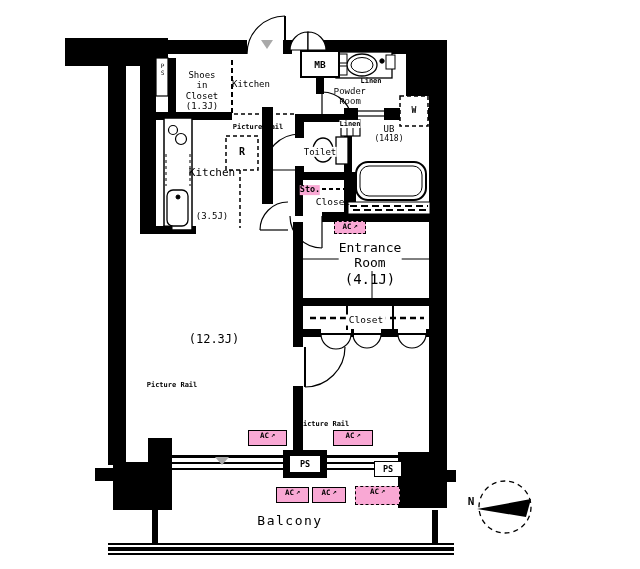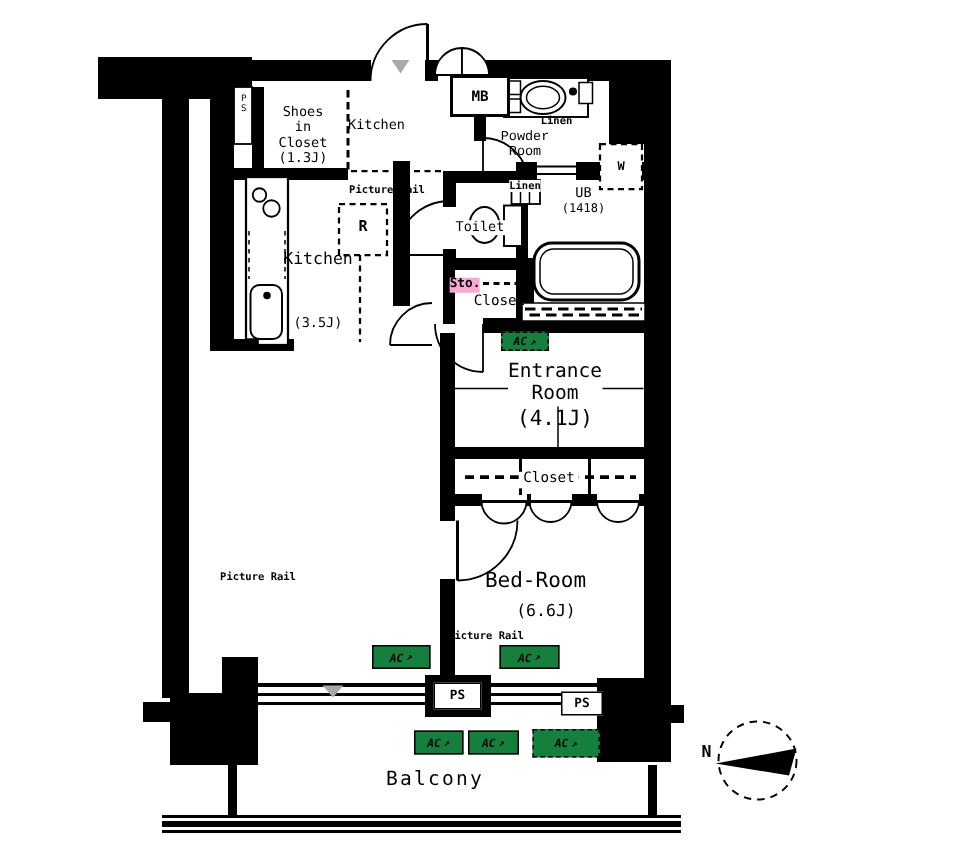--- a/index.html
+++ b/index.html
@@ -4,22 +4,22 @@
 <style>
   html,body{margin:0;padding:0;background:#fff;}
   #plan{position:relative;width:640px;height:569px;background:#fff;overflow:hidden;
         font-family:"DejaVu Sans Mono",monospace;color:#000;}
   #lines{position:absolute;left:0;top:0;}
   .lbl{position:absolute;transform:translate(-50%,-50%);white-space:nowrap;text-align:center;
        line-height:1.15;color:#000;}
   .sm{font-size:7px;font-weight:bold;}
   .box{position:absolute;background:#fff;border:1.5px solid #000;box-sizing:border-box;
        display:flex;align-items:center;justify-content:center;font-weight:bold;}
-  .acbox{position:absolute;background:#15803d;border:1.2px solid #000;box-sizing:border-box;
-       display:flex;align-items:center;justify-content:center;gap:2px;font-size:7.5px;font-weight:bold;font-style:italic;}
+  .acbox{position:absolute;background:#f9a8d4;border:1.2px solid #000;box-sizing:border-box;
+       display:flex;align-items:flex-start;justify-content:center;gap:2px;font-size:7.5px;font-weight:bold;}
   .dash{border-style:dashed;border-width:1.3px;}
   .arr{font-size:7px;}
   .vtext{position:absolute;writing-mode:vertical-rl;text-orientation:upright;
        font-size:6px;letter-spacing:0;line-height:1;}
 </style>
 </head>
 <body>
 
 <div id="plan">
 
@@ -199,26 +199,23 @@
 <div class="acbox dash" style="left:334px;top:221px;width:32px;height:13px;">
   <span>AC</span>
       <span class="arr">↗</span>
 </div>
 <div class="lbl" style="left:370px;top:264px;font-size:13px;">
   <div>Entrance</div>
   <div style="background:#fff;">Room</div>
   <div style="font-size:14px;">(4.1J)</div>
 </div>
 <div class="lbl" style="left:214px;top:338px;">
+  <div style="font-size:12px;margin-top:4px;">(12.3J)</div>
 </div>
 <div class="lbl" style="left:366px;top:320px;font-size:9.5px;background:#fff;padding:0 3px;">Closet</div>
-<div class="lbl" style="left:357px;top:397px;">
-  <div style="font-size:14px;">Bed-Room</div>
-  <div style="font-size:11px;margin-top:6px;margin-left:14px;">(6.6J)</div>
-</div>
 <div class="lbl sm" style="left:172px;top:385px;">Picture Rail</div>
 <div class="lbl sm" style="left:324px;top:424px;">Picture Rail</div>
 <div class="acbox" style="left:248px;top:430px;width:39px;height:16px;">
   <span>AC</span>
       <span class="arr">↗</span>
 </div>
 <div class="acbox" style="left:333px;top:430px;width:40px;height:16px;">
   <span>AC</span>
       <span class="arr">↗</span>
 </div>

